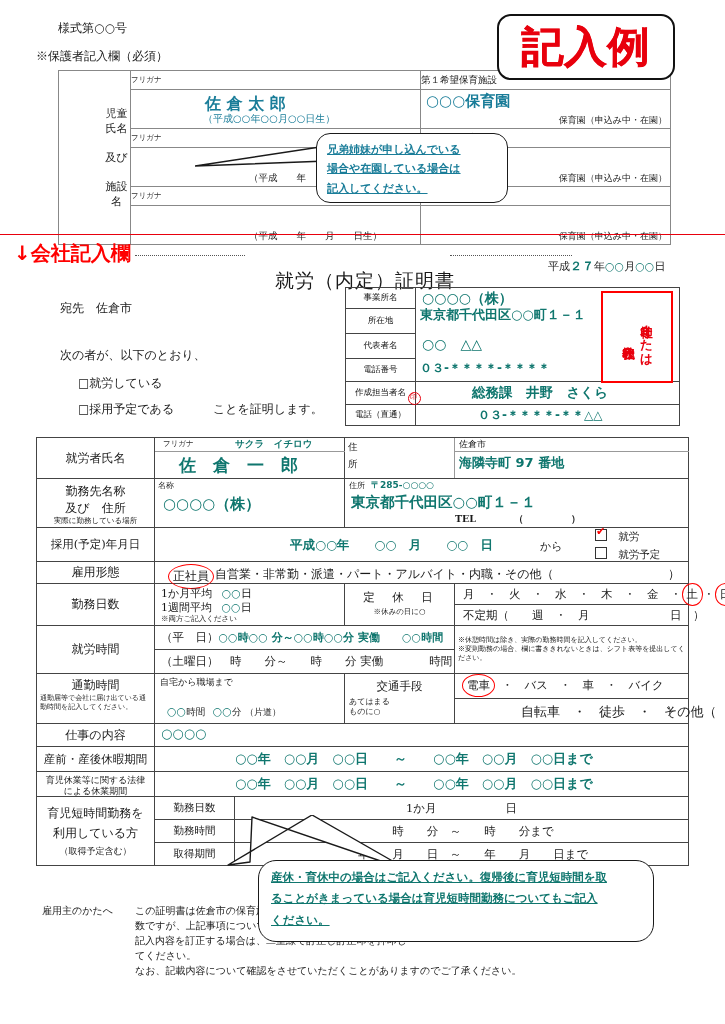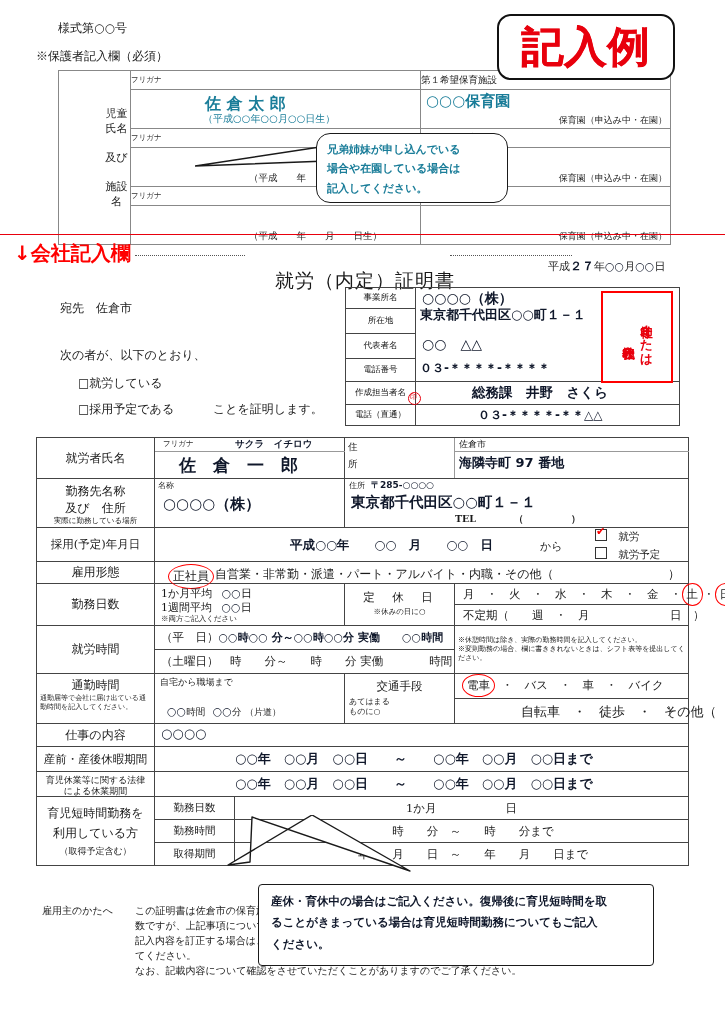--- a/index.html
+++ b/index.html
@@ -5,38 +5,38 @@
   html,body{margin:0;padding:0;background:#fff;}
   body{
     width:725px;height:1024px;position:relative;overflow:hidden;
     font-family:"DejaVu Serif","Liberation Serif",serif;
     color:#1a1a1a;font-size:11px;
   }
   .page{position:absolute;left:0;top:0;width:725px;height:1024px;}
   .abs{position:absolute;}
   
   .t{font-family:"DejaVu Serif","Liberation Serif",serif;white-space:nowrap;}
-  .redb{color:#0f172a;font-weight:bold;}
+  .redb{color:#0f766e;font-weight:bold;}
   .teal{color:#1a7d99;font-weight:bold;}
   
   table{border-collapse:collapse;table-layout:fixed;}
   .tbl td{border:1px solid #555;padding:0;vertical-align:middle;}
   .tbl1 td{border:1px solid #888;}
   .lbl{text-align:center;font-size:11px;color:#1a1a1a;}
   .xsmall{font-size:7px;line-height:1.25;}
   .furi{font-size:7.5px;color:#333;padding-left:4px;}
   
   #topform{left:58px;top:70px;width:612px;}
   #topform td{height:18px;}
   
   .callout{
     position:absolute;background:#fff;border:1.6px solid #1a1a1a;
     border-radius:14px;z-index:40;
   }
-  .callout .ctxt{padding:6px 10px;line-height:1.55;font-size:11.5px;font-weight:bold;}
+  .callout .ctxt{padding:6px 10px;line-height:1.55;font-size:11.5px;font-weight:bold;text-decoration:underline;}
   .tail{position:absolute;z-index:39;}
   
   #stamp{
     left:497px;top:14px;width:174px;height:62px;background:#fff;
     border:2px solid #111;border-radius:14px;z-index:50;
     display:flex;align-items:center;justify-content:center;
   }
   #stamp span{
     color:#e8000d;font-weight:bold;font-size:42px;letter-spacing:1px;
     font-family:"DejaVu Sans","Liberation Sans",sans-serif;
@@ -442,21 +442,21 @@
   <div class="abs t bot" style="left:42px;top:903px;text-align:center;">雇用主のかたへ</div>
   <div class="abs t bot" style="left:135px;top:903px;">この証明書は佐倉市の保育施設利用申込みの審査に使用するものです。お手</div>
   <div class="abs t bot" style="left:135px;top:918px;">数ですが、上記事項についてご記入のうえ、保護者にお渡しください。</div>
   <div class="abs t bot" style="left:135px;top:933px;">記入内容を訂正する場合は、二重線で訂正し訂正印を押印し</div>
   <div class="abs t bot" style="left:135px;top:948px;">てください。</div>
   <div class="abs t bot" style="left:135px;top:963px;">なお、記載内容について確認をさせていただくことがありますのでご了承ください。</div>
 
   <svg class="tail" style="left:220px;top:815px;width:200px;height:70px;" viewBox="0 0 200 70">
     <polygon points="92,0 8,50 30,47 32,2 190,56" fill="#fff" stroke="#1a1a1a" stroke-width="1.4" stroke-linejoin="round"></polygon>
   </svg>
-  <div class="callout" style="left:258px;top:884px;width:394px;height:80px;border-radius:4px;">
+  <div class="callout" style="left:258px;top:860px;width:394px;height:80px;border-radius:18px;">
     <div class="ctxt redb" style="font-family:'DejaVu Sans','Liberation Sans',sans-serif;font-size:11.5px;line-height:1.85;padding:6px 12px;">
       <div>産休・育休中の場合はご記入ください。復帰後に育児短時間を取</div>
       <div>ることがきまっている場合は育児短時間勤務についてもご記入</div>
       <div>ください。</div>
     </div>
   </div>
 
 </div>
 
 </body></html>

